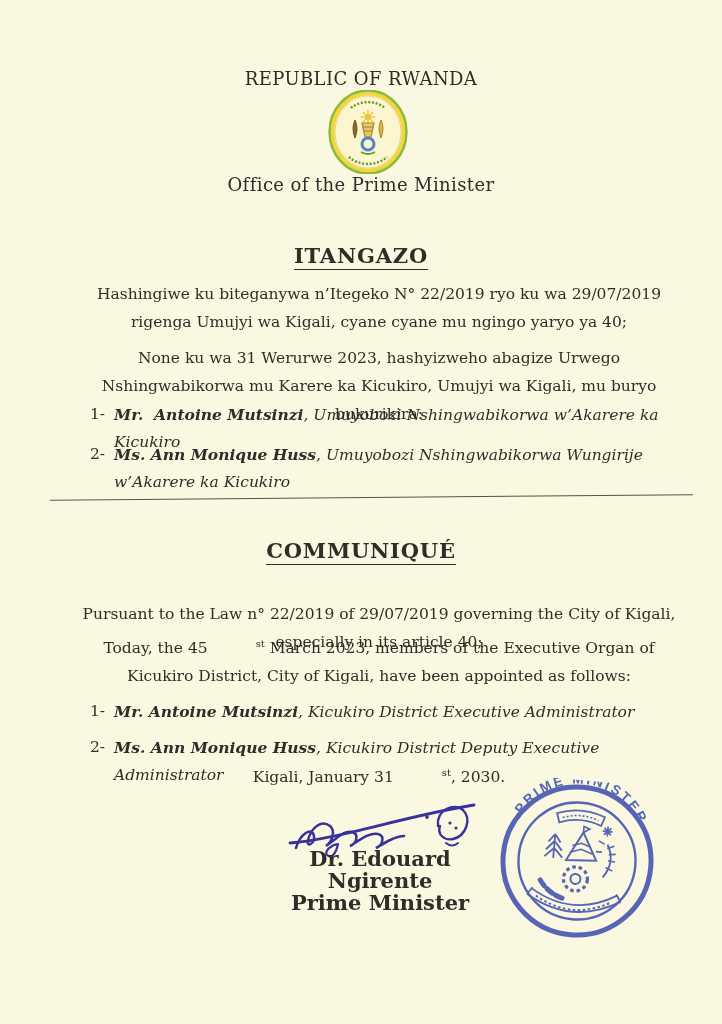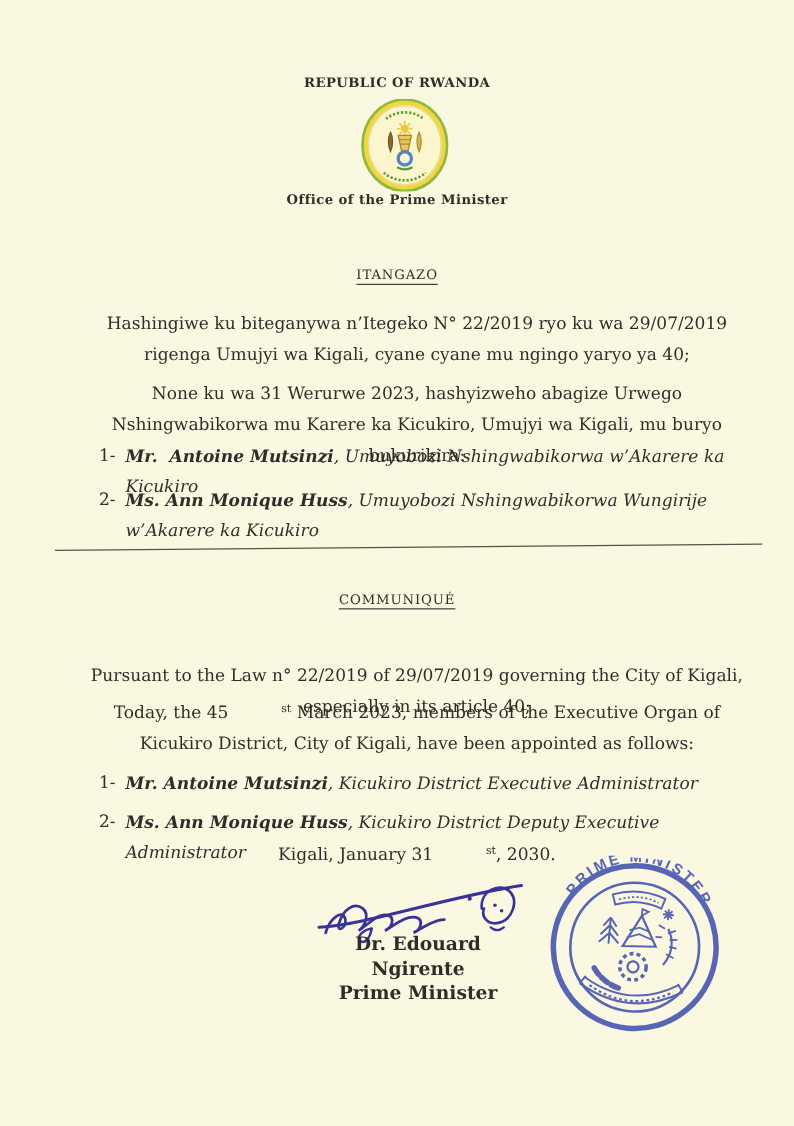--- a/index.html
+++ b/index.html
@@ -8,32 +8,32 @@
     background:#f4f0d8;
     font-family:"DejaVu Serif","Liberation Serif",serif;
   }
   .page{
     position:relative;width:722px;height:1024px;overflow:hidden;
     background:#fbf8e1;
     color:#2f2d28;
   }
   .abs{position:absolute;}
   .center-block{left:14px;width:694px;text-align:center;}
-  .doc-head{font-weight:bold;font-size:12px;letter-spacing:.4px;}
-  .section-heading{font-weight:normal;font-size:12px;letter-spacing:.8px;}
+  .doc-head{font-weight:normal;font-size:18px;letter-spacing:.4px;}
+  .section-heading{font-weight:bold;font-size:21px;letter-spacing:.8px;}
   .section-heading .u{display:inline-block;border-bottom:1.8px solid #2f2d28;padding-bottom:1px;}
   .para{left:72px;width:614px;font-size:15.5px;line-height:28px;text-align:center;}
   .list-item{left:90px;width:596px;display:flex;font-size:15.5px;line-height:27px;}
   .list-item .num{flex:0 0 24px;}
   .list-item .itext{flex:1;font-style:italic;}
   .bname{font-weight:bold;white-space:pre-wrap;}
   sup{font-size:10px;vertical-align:super;line-height:0;margin-left:48px;}
   .divider{left:50px;top:497px;width:643px;border-top:1.7px solid #55534a;transform:rotate(-0.5deg);}
   .dateline{left:72px;width:614px;top:768px;text-align:center;font-size:15.5px;}
-  .sig-block{left:278px;width:204px;top:848px;text-align:center;font-weight:bold;font-size:17px;line-height:22px;}
+  .sig-block{left:278px;width:204px;top:848px;text-align:center;font-weight:bold;font-size:21px;line-height:22px;}
   .stamp-wrap{left:496px;top:780px;width:162px;height:162px;transform:rotate(5deg);}
   .sig-svg{left:286px;top:796px;}
   svg{display:block;}
 </style>
 </head>
 <body>
 
 <div class="page">
 
   <div class="abs center-block doc-head" style="top:68px;">REPUBLIC OF RWANDA</div>

